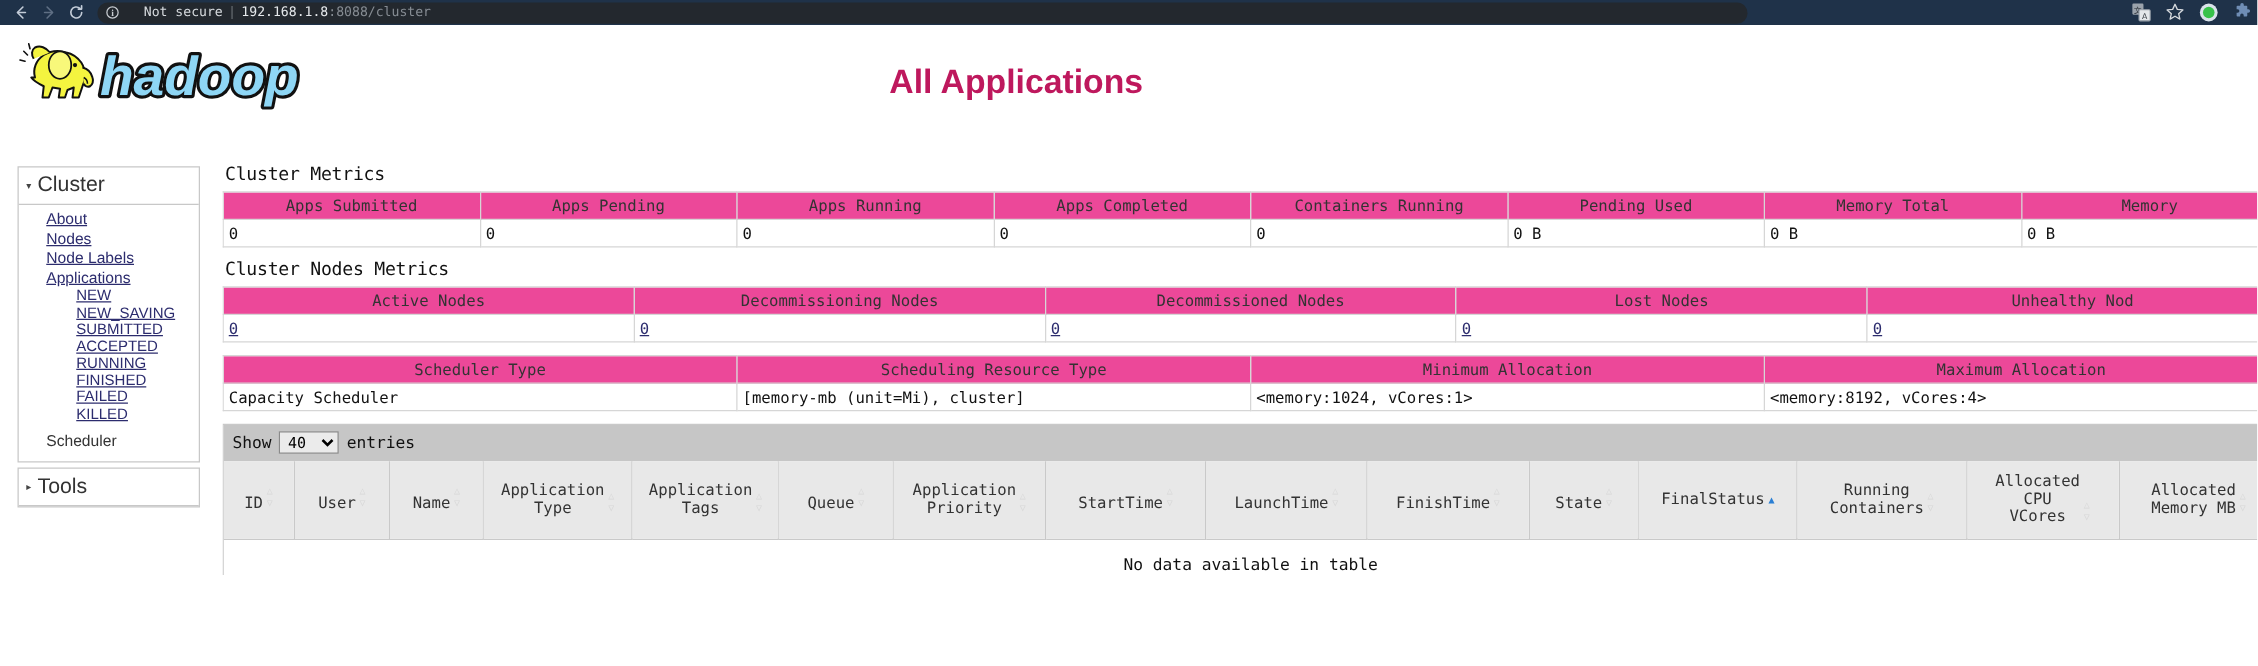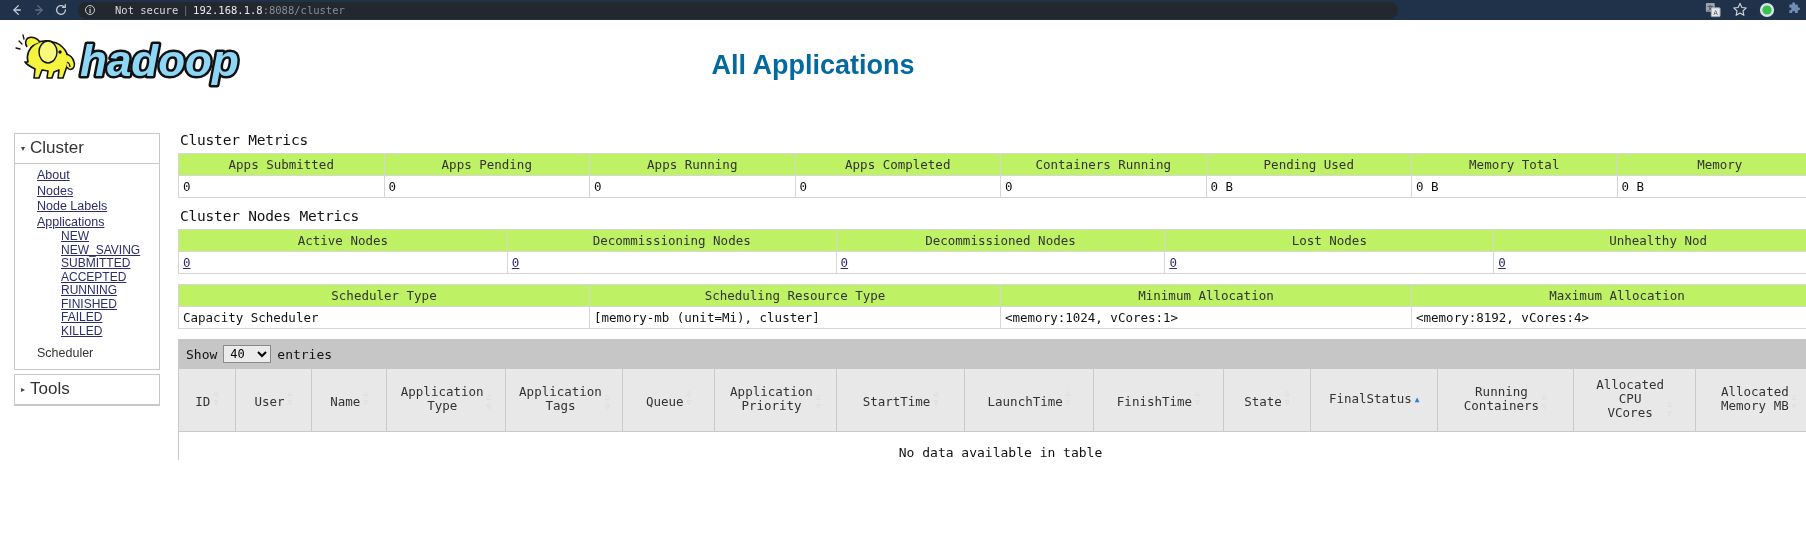--- a/index.html
+++ b/index.html
@@ -97,21 +97,21 @@
   }
   #logo-wrap svg { display: block; }
 
   
   #page-title {
     position: absolute;
     left: 0; right: 0; top: 30px;
     text-align: center;
     font-size: 27px;
     font-weight: bold;
-    color: #0369a1;
+    color: #be185d;
     font-family: "Liberation Sans", sans-serif;
     padding-right: 180px;
   }
 
   
   #sidebar {
     position: absolute;
     left: 14px; top: 113px;
     width: 146px;
     font-family: "Liberation Sans", sans-serif;
@@ -163,21 +163,21 @@
     letter-spacing: -0.2px;
   }
   .metrics-table {
     border-collapse: collapse;
     table-layout: fixed;
     width: 1645px;
     margin-bottom: 10px;
     font-family: "DejaVu Sans Mono", monospace;
   }
   .metrics-table th {
-    background: #bef264;
+    background: #ec4899;
     border: 1px solid #d6d6d6;
     border-left: none;
     font-size: 12.5px;
     font-weight: normal;
     color: #333;
     padding: 3px 4px;
     text-align: center;
     white-space: nowrap;
   }
   .metrics-table th:first-child { border-left: 1px solid #d6d6d6; }

